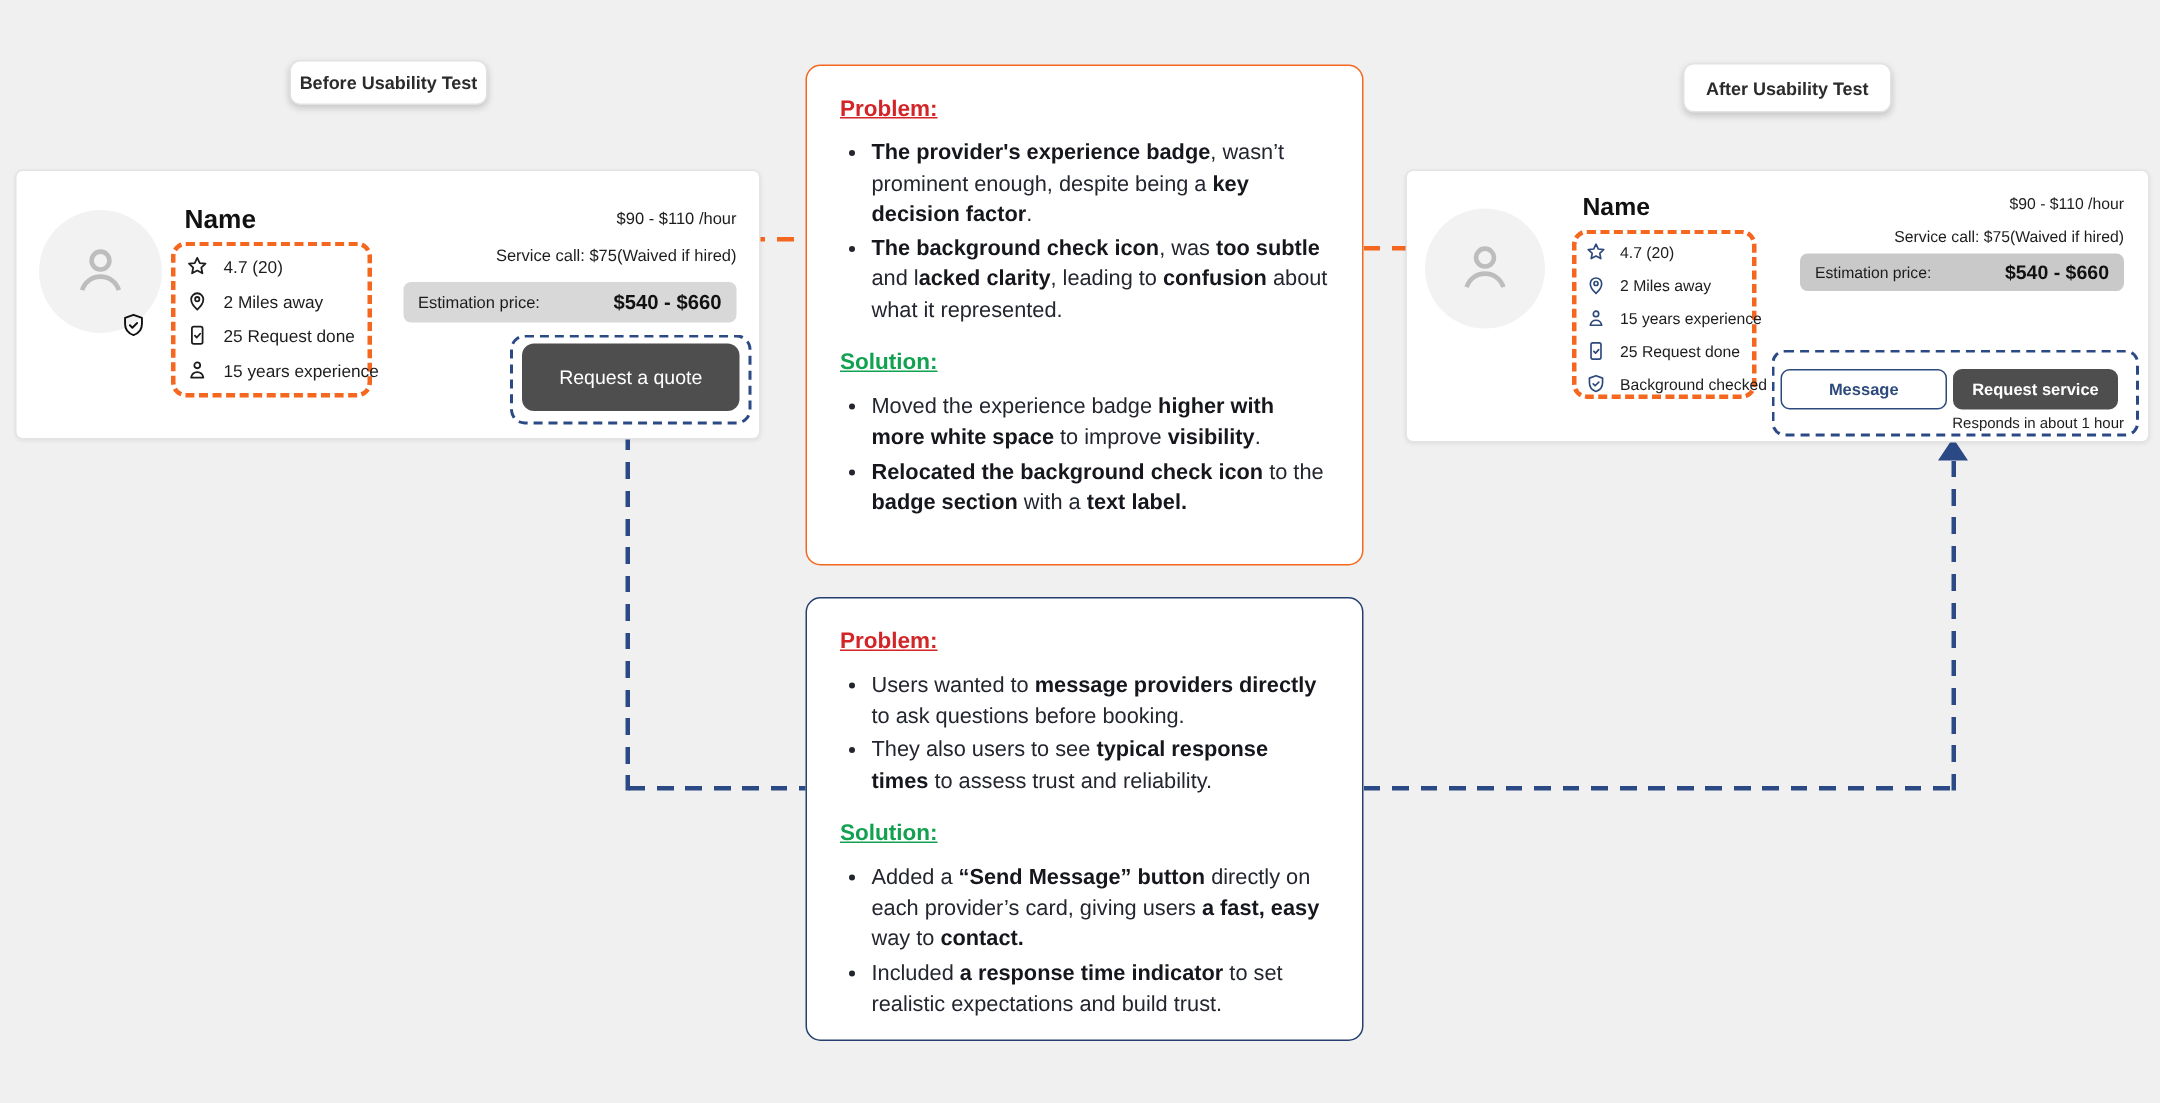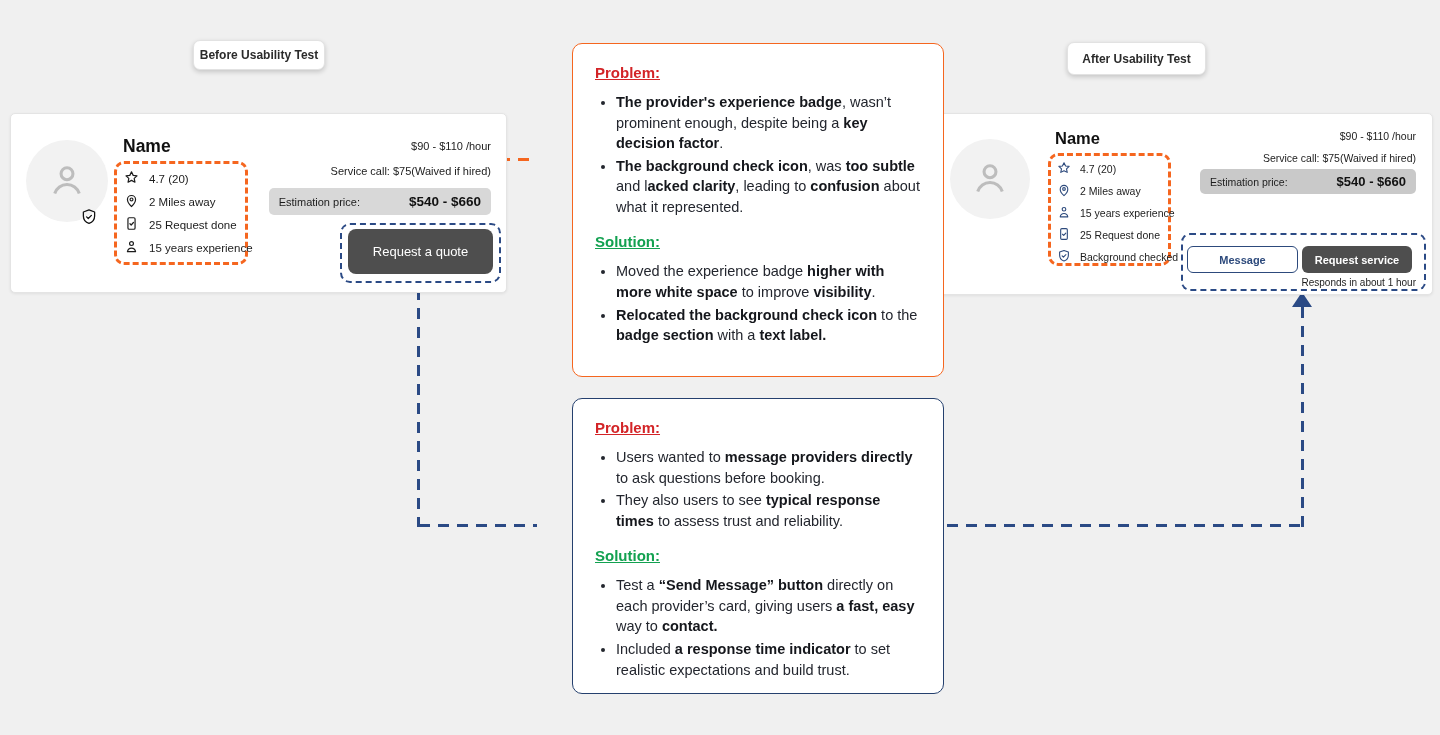--- a/index.html
+++ b/index.html
@@ -5,21 +5,21 @@
   * { margin:0; padding:0; box-sizing:border-box; }
   html,body { width:1440px; height:735px; }
   body { font-family:"Liberation Sans", sans-serif; background:#f0f0f0; position:relative; overflow:hidden; }
   .stage { position:absolute; inset:0; width:1440px; height:735px; background:#f0f0f0; }
 
   
   .chip { position:absolute; background:#fff; border:1px solid #e2e2e2; border-radius:7px;
           box-shadow:0 2px 5px rgba(0,0,0,.18); display:flex; align-items:center; justify-content:center;
           font-size:12px; font-weight:bold; color:#2b2b2b; }
   .chip.before { left:193px; top:40px; width:132px; height:30px; }
-  .chip.after  { left:1067px; top:42px; width:139px; height:33px; }
+  .chip.after  { left:1122px; top:42px; width:139px; height:33px; }
 
   
   .card { position:absolute; background:#fff; border:1px solid #e4e4e4; border-radius:5px;
           box-shadow:0 1px 3px rgba(0,0,0,.07); }
   .card.left  { left:10px;  top:113px; width:497px; height:180px; }
   .card.right { left:937px; top:113px; width:496px; height:182px; }
 
   .avatar { position:absolute; border-radius:50%; background:#f2f2f2; display:flex; align-items:center; justify-content:center; }
   .card.left  .avatar { left:15px; top:26px; width:82px; height:82px; }
   .card.right .avatar { left:12px; top:25px; width:80px; height:80px; }
@@ -67,21 +67,21 @@
 
   .btn { display:flex; align-items:center; justify-content:center; cursor:pointer; }
   .btn-dark { position:absolute; background:#4e4e4e; color:#fff; }
   .card.left  .btn-dark { left:337px; top:115px; width:145px; height:45px; border-radius:8px; font-size:13px; }
   .card.right .btn-dark { left:364px; top:132px; width:110px; height:27px; border-radius:6px; font-size:11px; font-weight:bold; }
   .btn-outline { position:absolute; left:249px; top:132px; width:111px; height:27px; background:#fff;
                  border:1.5px solid #2d4a7c; border-radius:6px; color:#2d4a7c; font-size:11px; font-weight:bold; }
   .responds { position:absolute; right:16px; top:163px; font-size:10px; color:#1c1c1c; }
 
   
-  .ann-box { position:absolute; left:537px; width:372px; background:#fff; border-radius:10px; padding:20px 22px 10px 22px;margin-left:35px; }
+  .ann-box { position:absolute; left:537px; width:372px; background:#fff; border-radius:10px; padding:20px 22px 10px 22px; }
   .ann-box.one { top:43px;  height:334px; border:1.5px solid #f5661f; }
   .ann-box.two { top:398px; height:296px; border:1.5px solid #25406e; }
   .ann-head { font-size:15px; font-weight:bold; text-decoration:underline; margin-bottom:11px; }
   .ann-head.problem  { color:#d32427; }
   .ann-head.solution { color:#12a150; margin-top:16px; }
   .ann-box ul { margin:0; padding-left:21px; }
   .ann-box li { font-size:14.5px; line-height:1.42; color:#23262e; margin-bottom:2px; }
   .ann-box li b { color:#15171c; }
 
   
@@ -269,18 +269,18 @@
   </div>
 
   <div class="ann-box two">
     <div class="ann-head problem">Problem:</div>
     <ul>
         <li><span>Users wanted to </span><b>message providers directly</b><span> to ask questions before booking.</span></li>
         <li><span>They also users to see </span><b>typical response times</b><span> to assess trust and reliability.</span></li>
       </ul>
     <div class="ann-head solution">Solution:</div>
     <ul>
-        <li><span>Test a </span><b>“Send Message” button</b><span> directly on each provider’s card, giving users </span><b>a fast, easy</b><span> way to </span><b>contact.</b></li>
+        <li><span>Added a </span><b>“Send Message” button</b><span> directly on each provider’s card, giving users </span><b>a fast, easy</b><span> way to </span><b>contact.</b></li>
         <li><span>Included </span><b>a response time indicator</b><span> to set realistic expectations and build trust.</span></li>
       </ul>
   </div>
 
 </div>
 
 </body></html>

